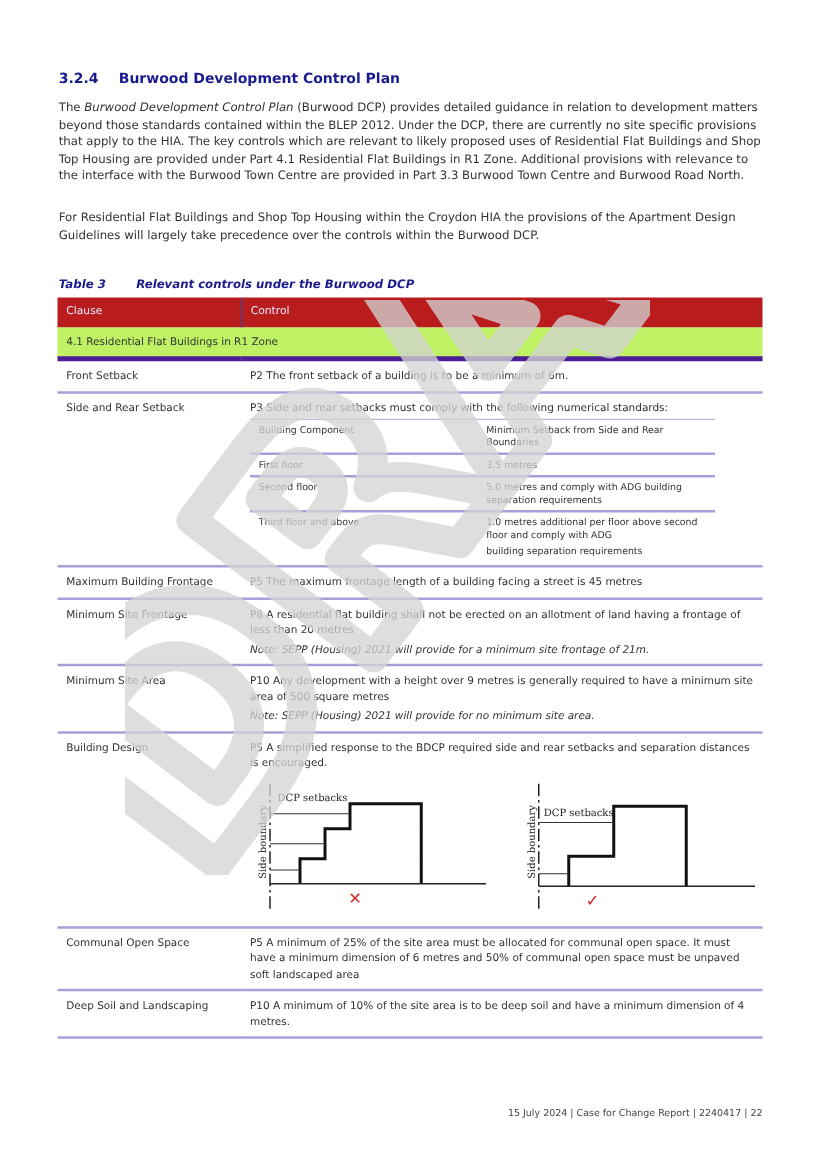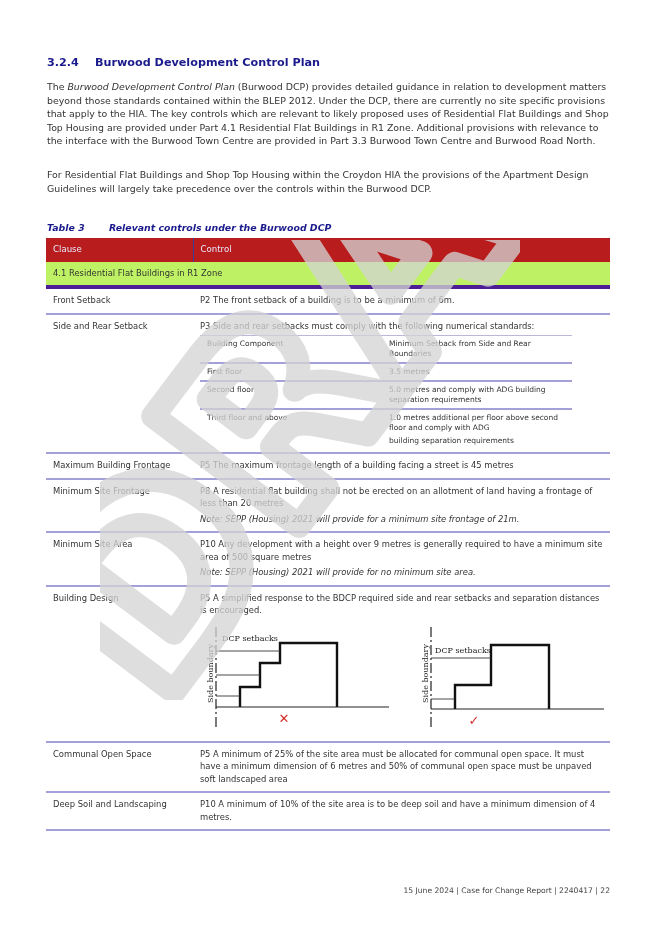--- a/index.html
+++ b/index.html
@@ -159,14 +159,14 @@
       <td class="c1">Deep Soil and Landscaping</td>
       <td>P10 A minimum of 10% of the site area is to be deep soil and have a minimum dimension of 4 metres.</td>
     </tr>
   </tbody>
     </table>
 
   <svg class="watermark" viewBox="0 0 420 460">
     <text x="0" y="0" font-size="250" font-weight="bold" fill="none" stroke="#d4d4d4" stroke-width="24" stroke-linejoin="round" font-family="DejaVu Sans, sans-serif" transform="translate(60,470) rotate(-53)" opacity="0.85">DRAFT</text>
   </svg>
 
-  <div class="footer">15 June 2024  |  Case for Change Report  |  2240417  |  22</div>
+  <div class="footer">15 July 2024  |  Case for Change Report  |  2240417  |  22</div>
 </div>
 
 </body></html>

